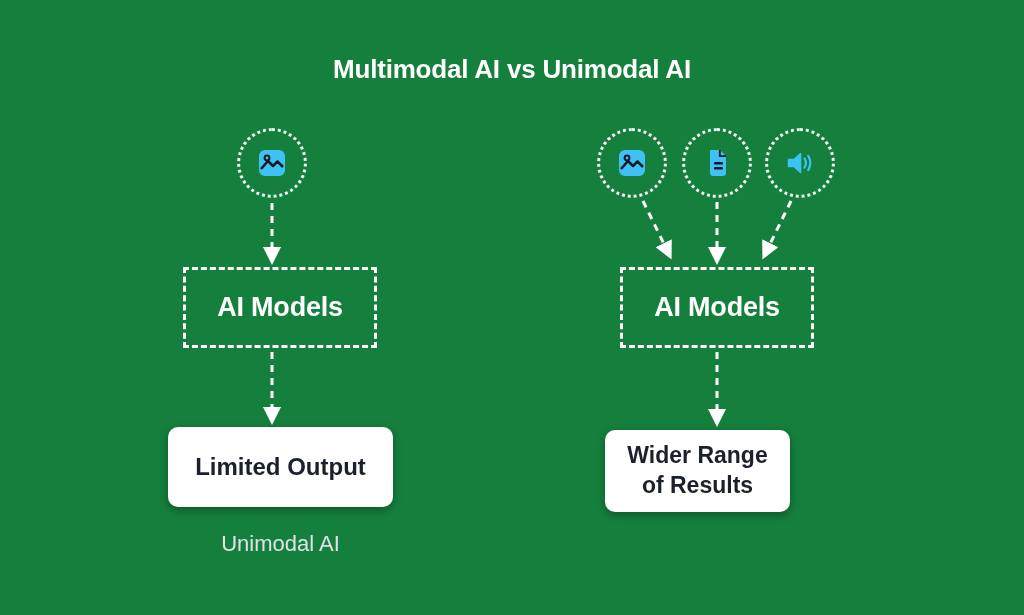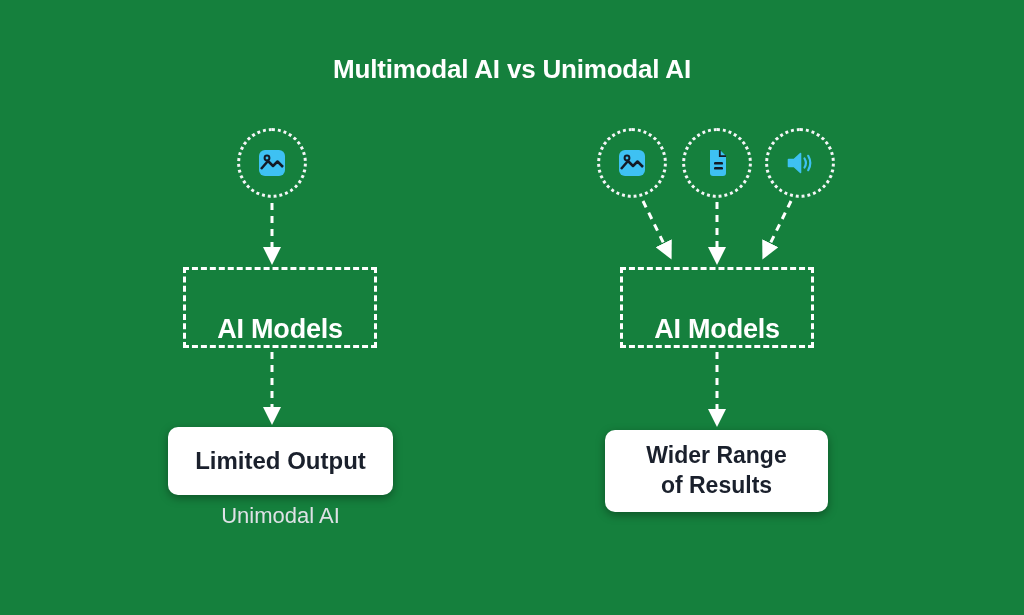--- a/index.html
+++ b/index.html
@@ -27,21 +27,21 @@
     border: 3px dotted #f5f6f8;
     border-radius: 50%;
     display: flex;
     align-items: center;
     justify-content: center;
   }
   .model-box {
     position: absolute;
     border: 3px dashed #ffffff;
     display: flex;
-    align-items: flex-end;
+    align-items: center;
     justify-content: center;
     color: #ffffff;
     font-weight: bold;
     font-size: 27px;
     letter-spacing: -0.2px;
   }
   .output-box {
     position: absolute;
     background: #ffffff;
     border-radius: 10px;
@@ -103,25 +103,25 @@
         <circle cx="10" cy="10" r="2.4" fill="none" stroke="#141A24" stroke-width="2"></circle>
         <path d="M4 21 L11 13 L16 18 L20.5 13.5 L26 19" fill="none" stroke="#141A24" stroke-width="2.5" stroke-linejoin="round"></path>
       </svg>
     </span>
   </div>
 
   <div class="model-box" style="left:183px; top:267px; width:188px; height:75px;">
     <span>AI Models</span>
   </div>
 
-  <div class="output-box single" style="left:168px; top:427px; width:225px; height:68px;">
+  <div class="output-box single" style="left:168px; top:427px; width:225px; height:80px;">
     <span>Limited Output</span>
   </div>
 
-  <div class="caption" style="left:168px; top:503px; width:225px;">Unimodal AI</div>
+  <div class="caption" style="left:168px; top:531px; width:225px;">Unimodal AI</div>
 
   <div class="input-circle" style="left:597px; top:128px;">
     <span>
       <svg class="icon-svg" width="30" height="30" viewBox="0 0 30 30">
         <rect x="2" y="2" width="26" height="26" rx="6" fill="#3EC1F3"></rect>
         <circle cx="10" cy="10" r="2.4" fill="none" stroke="#141A24" stroke-width="2"></circle>
         <path d="M4 21 L11 13 L16 18 L20.5 13.5 L26 19" fill="none" stroke="#141A24" stroke-width="2.5" stroke-linejoin="round"></path>
       </svg>
     </span>
   </div>
@@ -144,19 +144,19 @@
         <path d="M19.5 10.5 Q22.3 15 19.5 19.5" fill="none" stroke="#3EC1F3" stroke-width="2.2" stroke-linecap="round"></path>
         <path d="M23.2 7.8 Q27.4 15 23.2 22.2" fill="none" stroke="#3EC1F3" stroke-width="2.2" stroke-linecap="round"></path>
       </svg>
     </span>
   </div>
 
   <div class="model-box" style="left:620px; top:267px; width:188px; height:75px;">
     <span>AI Models</span>
   </div>
 
-  <div class="output-box double" style="left:605px; top:430px; width:223px; height:82px;">
+  <div class="output-box double" style="left:605px; top:430px; width:185px; height:82px;">
     <span>Wider Range
 of Results</span>
   </div>
 
 
 </div>
 
 </body></html>

